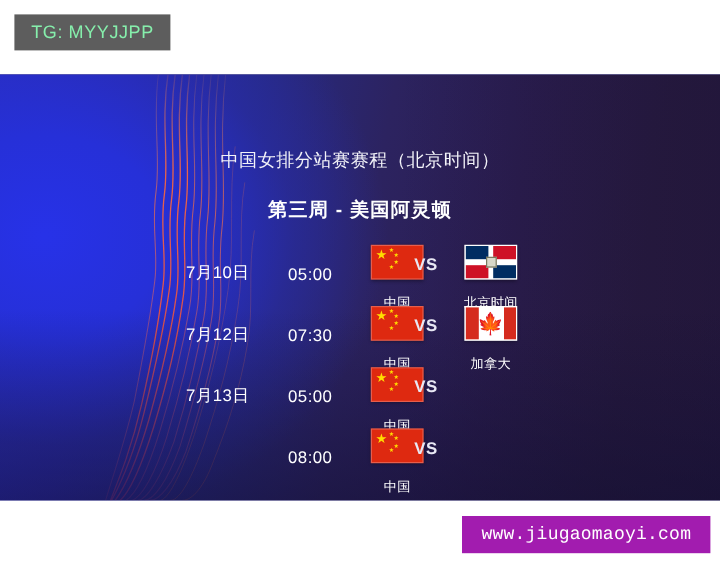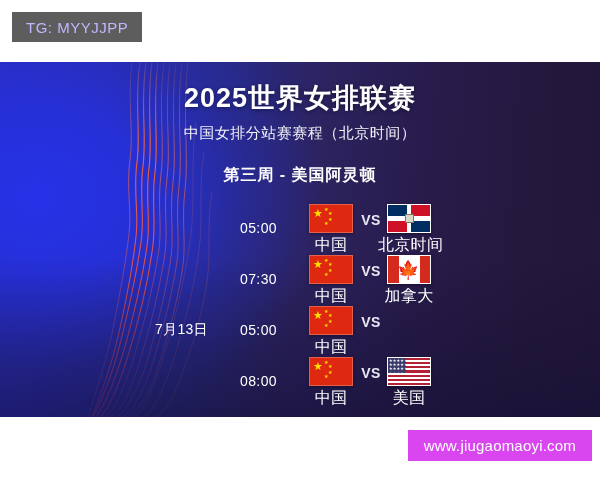--- a/index.html
+++ b/index.html
@@ -18,21 +18,21 @@
   
   #tg-badge {
     position: absolute;
     left: 12px;
     top: 12px;
     height: 30px;
     display: flex;
     align-items: center;
     padding: 0 14px;
     background: #5d5d5d;
-    color: #c4b5fd;
+    color: #86efac;
     font-size: 15px;
     letter-spacing: 0.5px;
     z-index: 40;
     white-space: nowrap;
   }
 
   
   #poster {
     position: absolute;
     left: 0;
@@ -143,29 +143,29 @@
     width: 44px;
     height: 29px;
     margin: 0 auto;
     position: relative;
     overflow: hidden;
     border: 1px solid rgba(255,255,255,0.25);
     box-sizing: border-box;
     box-shadow: 0 1px 3px rgba(0,0,0,0.4);
   }
   .team-name {
-    font-size: 16px;
-    color: #ffffff;
-    margin-top: 2px;
+    font-size: 11px;
+    color: #ffffff;
+    margin-top: 12px;
     letter-spacing: 0.3px;
     white-space: nowrap;
   }
   .vs {
     position: absolute;
-    left: 358px;
+    left: 342px;
     width: 26px;
     top: 10px;
     font-size: 14px;
     font-weight: bold;
     color: #e8e8f4;
     letter-spacing: 0.5px;
   }
 
   
   .flag-cn { background: #de2910; }
@@ -235,26 +235,27 @@
 
   
   #site-badge {
     position: absolute;
     right: 8px;
     bottom: 19px;
     height: 31px;
     display: flex;
     align-items: center;
     padding: 0 16px;
-    background: #d946ef;
+    background: #a21caf;
     color: #ffffff;
     font-size: 15px;
     letter-spacing: 0.2px;
     z-index: 40;
     white-space: nowrap;
+    font-family: Liberation Mono, monospace;
   }
 </style>
 </head>
 <body>
 
 <div id="tg-badge">
   <span>TG: MYYJJPP</span>
 </div>
 
 <div id="poster">
@@ -291,27 +292,27 @@
     <g fill="none" stroke="#ff7a4a" stroke-opacity="0.28" stroke-width="0.7">
       <path d="M196 60 C 190 100, 196 140, 190 180 C 184 222, 174 262, 162 300 C 152 330, 142 352, 134 355"></path>
       <path d="M204 90 C 198 126, 204 160, 198 196 C 192 236, 182 272, 170 308 C 160 336, 150 355, 142 355"></path>
       <path d="M212 130 C 206 164, 212 194, 206 226 C 200 262, 190 292, 178 322 C 170 344, 160 355, 152 355"></path>
     </g>
   </svg>
 
   <div id="poster-vignette"></div>
 
   <div id="poster-content">
-    <div id="title">2025世界女排联赛</div>
     <div id="subtitle">中国女排分站赛赛程（北京时间）</div>
     <div id="week-label">第三周 - 美国阿灵顿</div>
 
     <div id="match-list">
 
       <div class="match-row">
+        <div class="match-date">7月10日</div>
         <div class="match-time">05:00</div>
         <div class="team home">
           <div class="flag flag-cn">
             <span class="star-big">★</span>
             <span class="star-sm s1">★</span>
             <span class="star-sm s2">★</span>
             <span class="star-sm s3">★</span>
             <span class="star-sm s4">★</span>
           </div>
           <div class="team-name">中国</div>
@@ -323,20 +324,21 @@
             <span class="q q-tr"></span>
             <span class="q q-bl"></span>
             <span class="q q-br"></span>
             <span class="crest"></span>
           </div>
           <div class="team-name">北京时间</div>
         </div>
       </div>
 
       <div class="match-row">
+        <div class="match-date">7月12日</div>
         <div class="match-time">07:30</div>
         <div class="team home">
           <div class="flag flag-cn">
             <span class="star-big">★</span>
             <span class="star-sm s1">★</span>
             <span class="star-sm s2">★</span>
             <span class="star-sm s3">★</span>
             <span class="star-sm s4">★</span>
           </div>
           <div class="team-name">中国</div>
@@ -374,33 +376,20 @@
           <div class="flag flag-cn">
             <span class="star-big">★</span>
             <span class="star-sm s1">★</span>
             <span class="star-sm s2">★</span>
             <span class="star-sm s3">★</span>
             <span class="star-sm s4">★</span>
           </div>
           <div class="team-name">中国</div>
         </div>
         <div class="vs">VS</div>
-        <div class="team away">
-          <div class="flag flag-us">
-            <span class="stripe" style="top:0"></span>
-            <span class="stripe" style="top:15.4%"></span>
-            <span class="stripe" style="top:30.8%"></span>
-            <span class="stripe" style="top:46.2%"></span>
-            <span class="stripe" style="top:61.6%"></span>
-            <span class="stripe" style="top:77%"></span>
-            <span class="stripe" style="top:92.4%"></span>
-            <span class="canton">★★★★★★<br>★★★★★★<br>★★★★★★<br>★★★★★★</span>
-          </div>
-          <div class="team-name">美国</div>
-        </div>
       </div>
 
     </div>
   </div>
 </div>
 
 <div id="site-badge">
   <span>www.jiugaomaoyi.com</span>
 </div>
 

